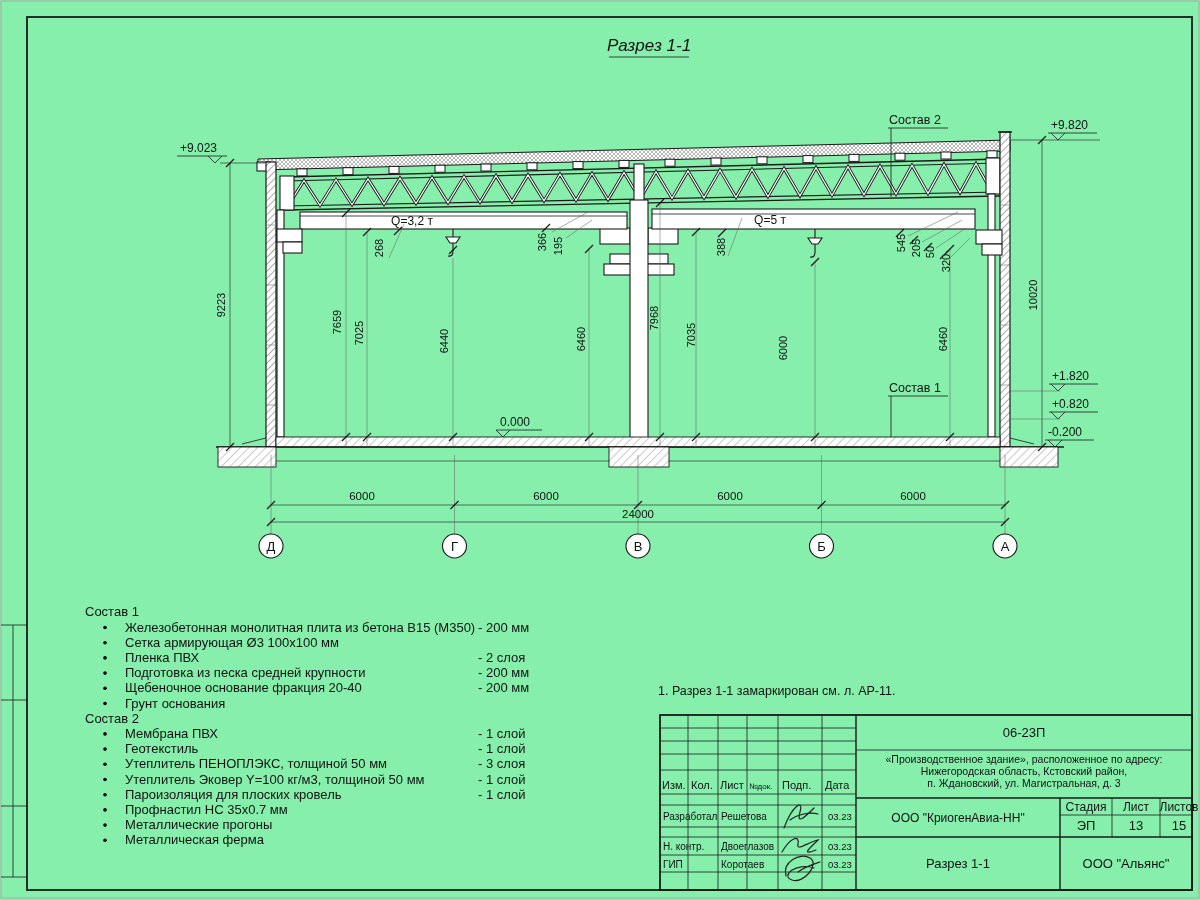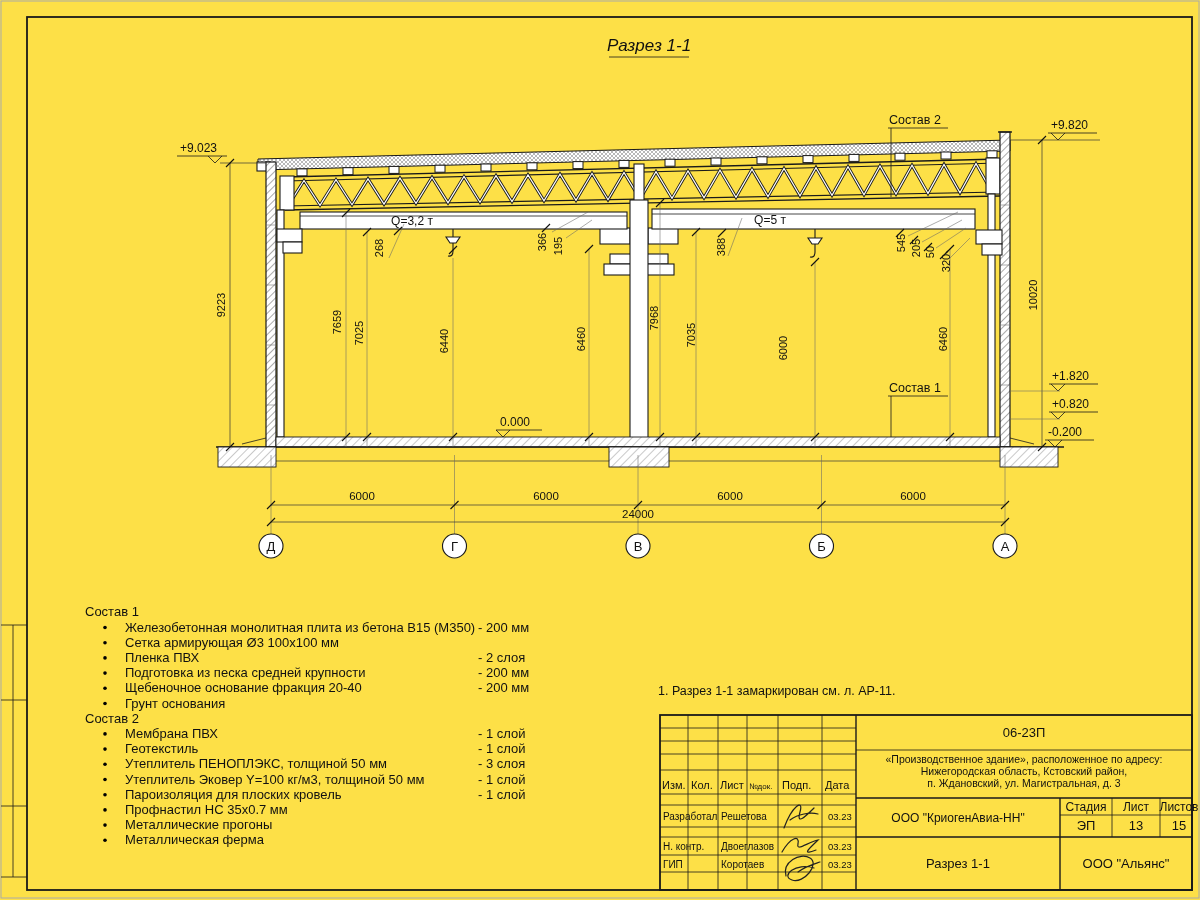--- a/index.html
+++ b/index.html
@@ -1,16 +1,16 @@
 <!DOCTYPE html>
 <html><head>
 <meta charset="utf-8">
 <style>
   html,body{margin:0;padding:0;background:#e8e8e8;}
-  #sheet{position:relative;width:1200px;height:900px;background:#fde047;
+  #sheet{position:relative;width:1200px;height:900px;background:#86efac;
          font-family:"Liberation Sans",sans-serif;overflow:hidden;}
   svg text{fill:#111;font-family:"Liberation Sans",sans-serif;}
   .ln{stroke:#1a1a1a;fill:none;}
   .w18{stroke-width:1.8;} .w14{stroke-width:1.4;} .w11{stroke-width:1.1;} .w08{stroke-width:.8;}
   .thin{stroke:#333;stroke-width:.7;fill:none;}
   .xthin{stroke:#666;stroke-width:.55;fill:none;}
   .white{stroke:#1a1a1a;stroke-width:1.1;fill:#fff;}
   .hw{fill:url(#hatchWall);stroke:#1a1a1a;stroke-width:1.2;}
   .hs{fill:url(#hatchSlab);stroke:#1a1a1a;stroke-width:.9;}
   .hr{fill:url(#hatchRoof);stroke:#1a1a1a;stroke-width:1;} .dimm{font-size:11.5px;text-anchor:middle;}

